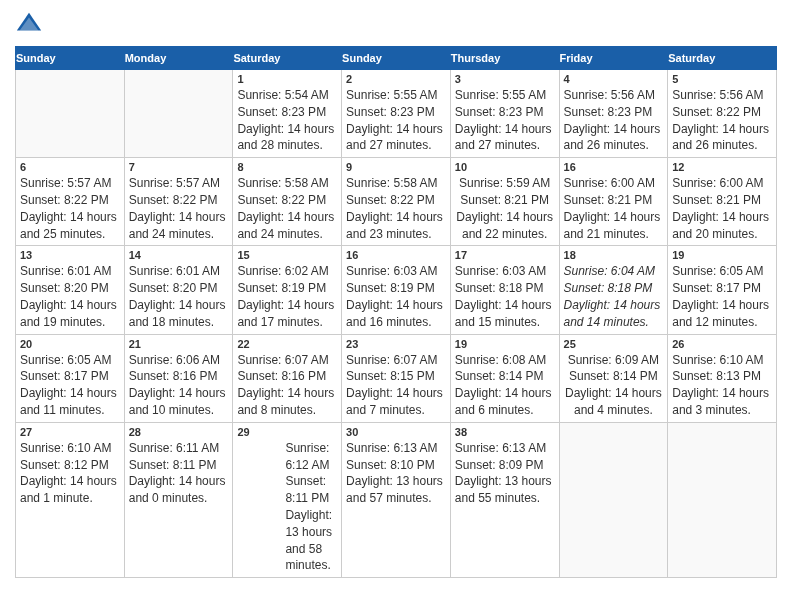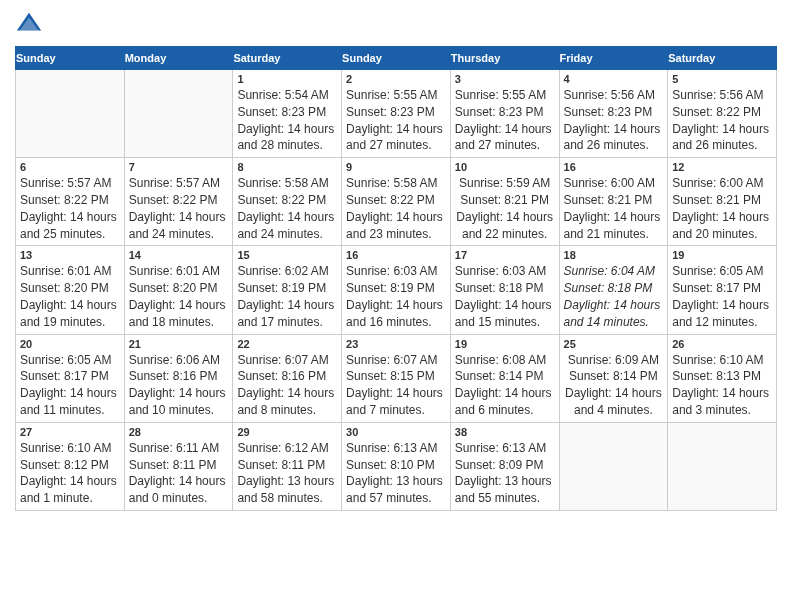--- a/index.html
+++ b/index.html
@@ -308,21 +308,21 @@
 Daylight: 14 hours and 1 minute.</div>
           </td>
           <td>
             <span class="day-number">28</span>
             <div class="day-info" style="white-space: pre-line;">Sunrise: 6:11 AM
 Sunset: 8:11 PM
 Daylight: 14 hours and 0 minutes.</div>
           </td>
           <td>
             <span class="day-number">29</span>
-            <div class="day-info" style="white-space: pre-line;">Sunrise: 6:12 AM
+            <div class="day-info" style="white-space: pre-line; margin-left: 48px;">Sunrise: 6:12 AM
 Sunset: 8:11 PM
 Daylight: 13 hours and 58 minutes.</div>
           </td>
           <td>
             <span class="day-number">30</span>
             <div class="day-info" style="white-space: pre-line;">Sunrise: 6:13 AM
 Sunset: 8:10 PM
 Daylight: 13 hours and 57 minutes.</div>
           </td>
           <td>

